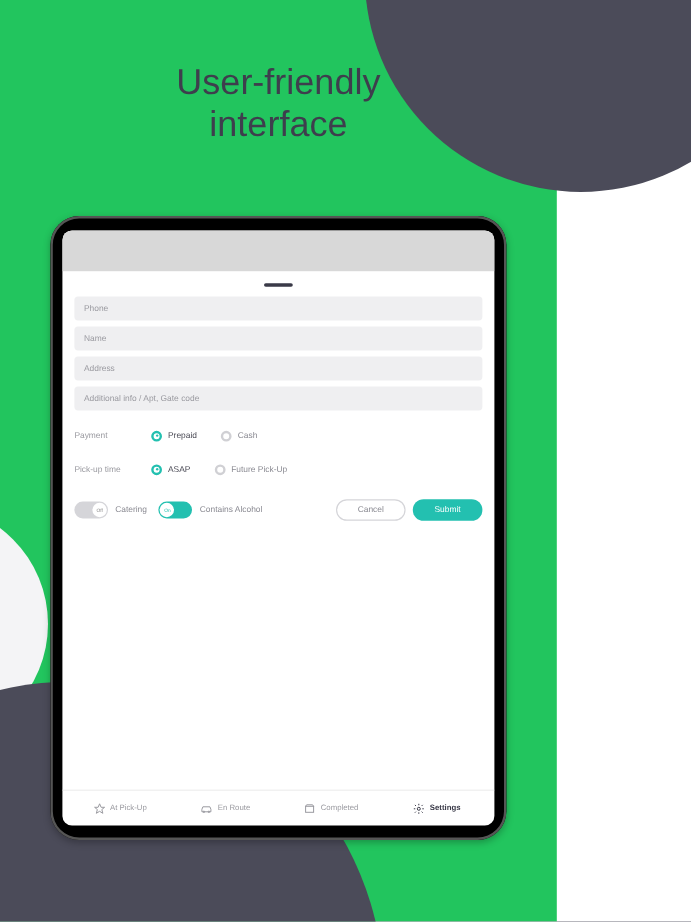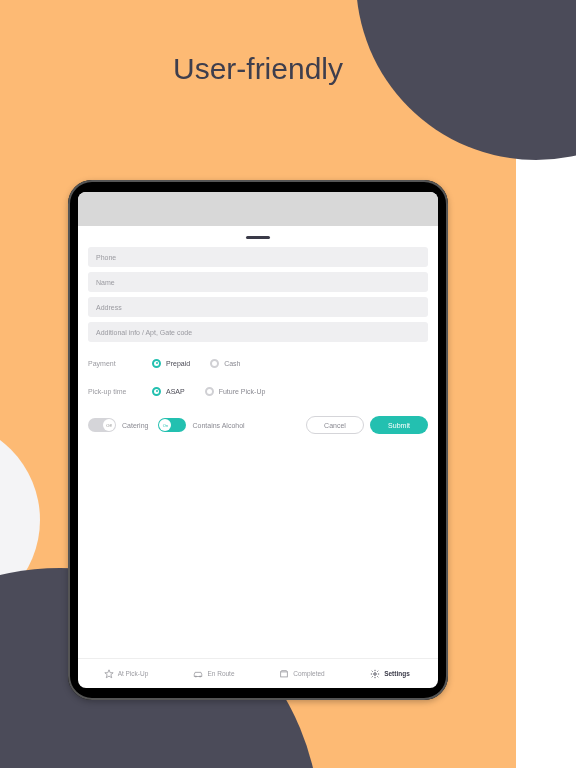--- a/index.html
+++ b/index.html
@@ -1,18 +1,18 @@
 <!DOCTYPE html>
 <html><head>
 <meta charset="utf-8">
 <style>
   * { box-sizing: border-box; margin: 0; padding: 0; }
   html, body { width: 576px; height: 768px; overflow: hidden; font-family: -apple-system, "Segoe UI", sans-serif; }
   .stage {
-    position: relative; width: 516px; height: 768px; background: #fdba74;
+    position: relative; width: 464px; height: 768px; background: #22c55e;
   }
   .blob-tr {
     position: absolute; top: -200px; right: -200px; width: 360px; height: 360px;
     background: #4b4b59; border-radius: 50%;
   }
   .blob-ml {
     position: absolute; top: 420px; left: -160px; width: 200px; height: 200px;
     background: #f4f4f6; border-radius: 50%;
   }
   .blob-bl {
@@ -95,20 +95,21 @@
 </head>
 <body>
 
 <div class="stage">
   <div class="blob-tr"></div>
   <div class="blob-ml"></div>
   <div class="blob-bl"></div>
 
   <div class="headline">
     <div>User-friendly</div>
+    <div>interface</div>
   </div>
 
   <div class="tablet">
     <div class="screen">
       <div class="top-gray"></div>
 
       <div class="sheet">
         <div class="grabber"></div>
 
         <div class="field">Phone</div>

